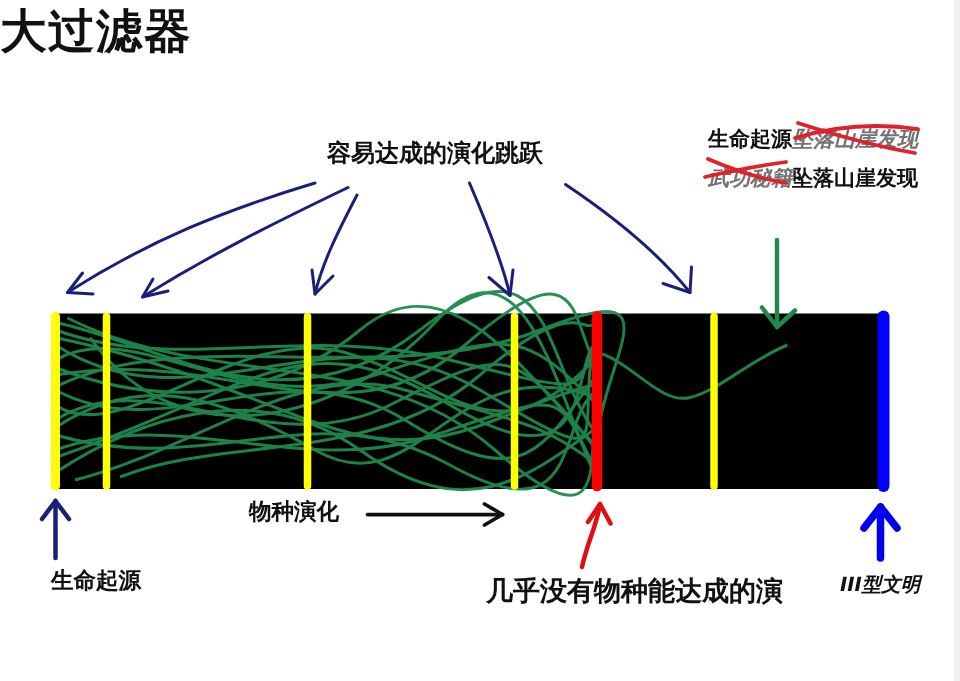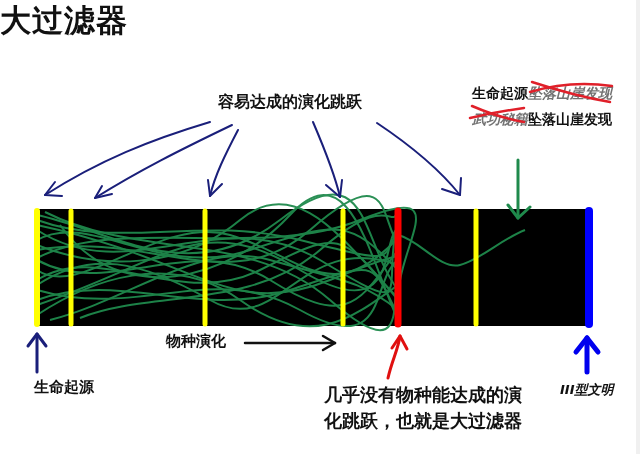--- a/index.html
+++ b/index.html
@@ -117,15 +117,14 @@
   <g stroke="#0000ee" stroke-width="5" fill="none" stroke-linecap="round">
     <path d="M587 372 L587 338"></path>
     <path d="M587 338 L576 352 M587 338 L598 352"></path>
   </g>
 </svg>
 
 <div class="abs label origin">生命起源</div>
 <div class="abs label evolution">物种演化</div>
 <div class="abs label filter">
   <div>几乎没有物种能达成的演</div>
-  <div>化跳跃，也就是大过滤器</div>
 </div>
 <div class="abs label civ">III型文明</div>
 
 </body></html>

